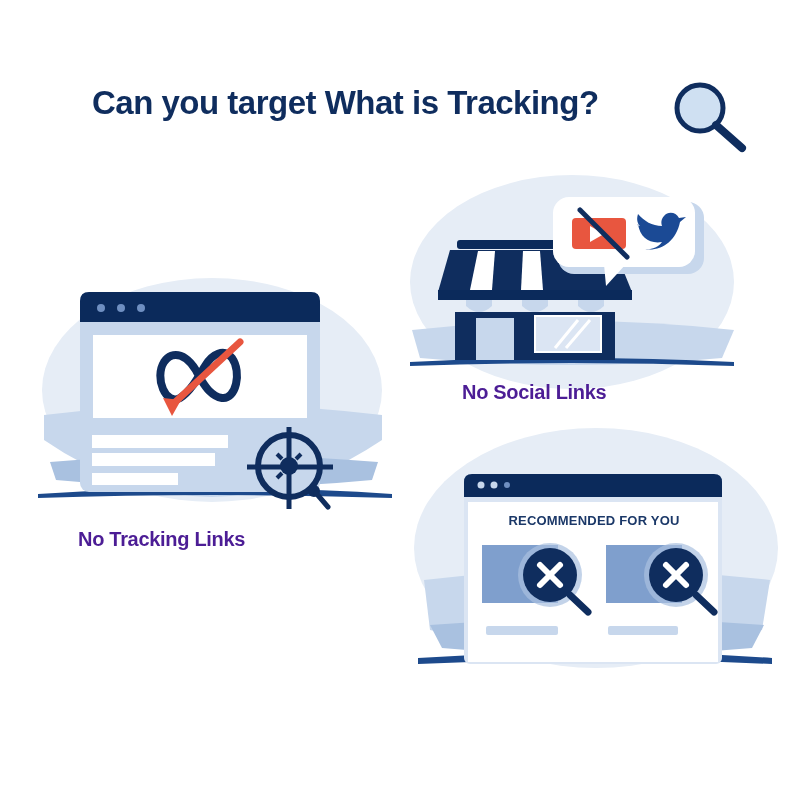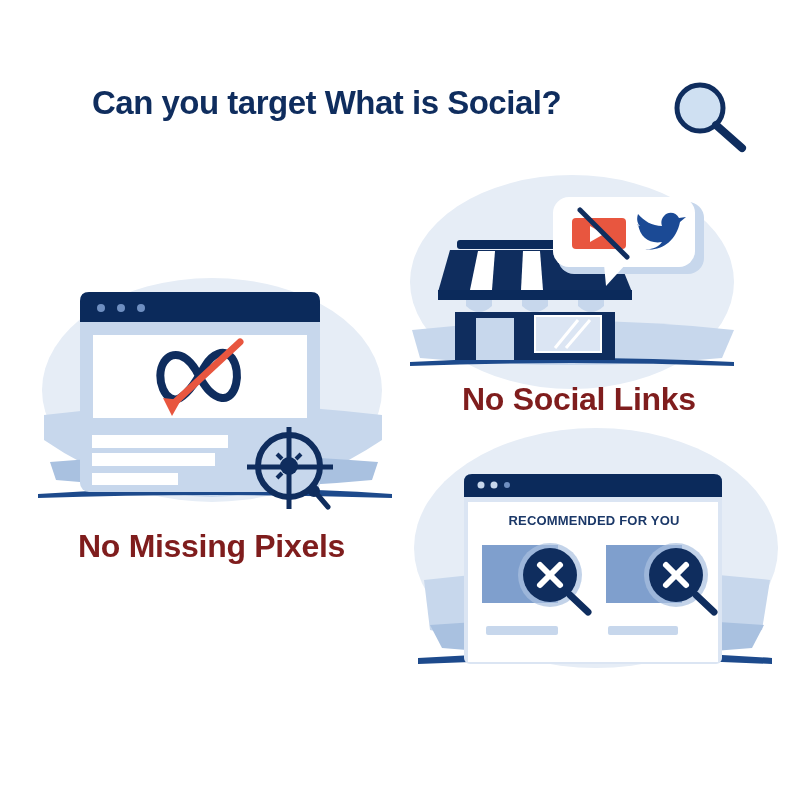--- a/index.html
+++ b/index.html
@@ -9,33 +9,33 @@
   .title {
     position: absolute; left: 92px; top: 84px;
     font-size: 33px; font-weight: bold; color: #0f2d5e; letter-spacing: -0.5px;
     white-space: nowrap;
   }
   .title-magnifier { position: absolute; left: 660px; top: 76px; width: 100px; height: 80px; }
 
   .panel { position: absolute; }
   .panel svg { position: absolute; left: 0; top: 0; }
   .caption {
-    position: absolute; font-size: 32px; font-weight: bold; color: #7f1d1d;
+    position: absolute; font-size: 20px; font-weight: bold; color: #4c1d95;
     white-space: nowrap; letter-spacing: -0.3px;
   }
 
   .rec-label {
     position: absolute; left: 468px; top: 513px; width: 252px; text-align: center;
     font-size: 13px; font-weight: bold; color: #1b3868; letter-spacing: 0.2px;
   }
 </style>
 </head>
 <body>
 
-<div class="title">Can you target What is Social?</div>
+<div class="title">Can you target What is Tracking?</div>
 <svg class="title-magnifier" viewBox="0 0 100 80">
   <circle cx="40" cy="32" r="23" fill="#cfe0f2" stroke="#0f2d5e" stroke-width="5"></circle>
   <line x1="56" y1="49" x2="82" y2="72" stroke="#0f2d5e" stroke-width="8" stroke-linecap="round"></line>
 </svg>
 
 <div class="panel" style="left:0;top:0;width:800px;height:800px;pointer-events:none;">
   <svg width="800" height="800" viewBox="0 0 800 800">
 
     <g>
       <ellipse cx="212" cy="390" rx="170" ry="112" fill="#e6edf6"></ellipse>
@@ -72,21 +72,21 @@
       <circle cx="289" cy="466" r="9" fill="#0f2d5e"></circle>
       <line x1="277" y1="454" x2="282" y2="459" stroke="#0f2d5e" stroke-width="4"></line>
       <line x1="301" y1="454" x2="296" y2="459" stroke="#0f2d5e" stroke-width="4"></line>
       <line x1="277" y1="478" x2="282" y2="473" stroke="#0f2d5e" stroke-width="4"></line>
     </g>
     <g>
       <circle cx="314" cy="491" r="6" fill="#0f2d5e"></circle>
       <line x1="316" y1="493" x2="328" y2="507" stroke="#0f2d5e" stroke-width="5" stroke-linecap="round"></line>
     </g>
   </svg>
-  <div class="caption" style="left:78px;top:528px;">No Missing Pixels</div>
+  <div class="caption" style="left:78px;top:528px;">No Tracking Links</div>
 </div>
 
 <div class="panel" style="left:0;top:0;width:800px;height:800px;pointer-events:none;">
   <svg width="800" height="800" viewBox="0 0 800 800">
     <g>
       <ellipse cx="572" cy="282" rx="162" ry="107" fill="#e6edf6"></ellipse>
       <path d="M412 330 Q572 312 734 330 L722 358 Q572 372 420 358 Z" fill="#c7d7ec"></path>
       <path d="M410 362 Q572 354 734 362 L734 366 Q572 360 410 366 Z" fill="#1d4a8c"></path>
     </g>
 

